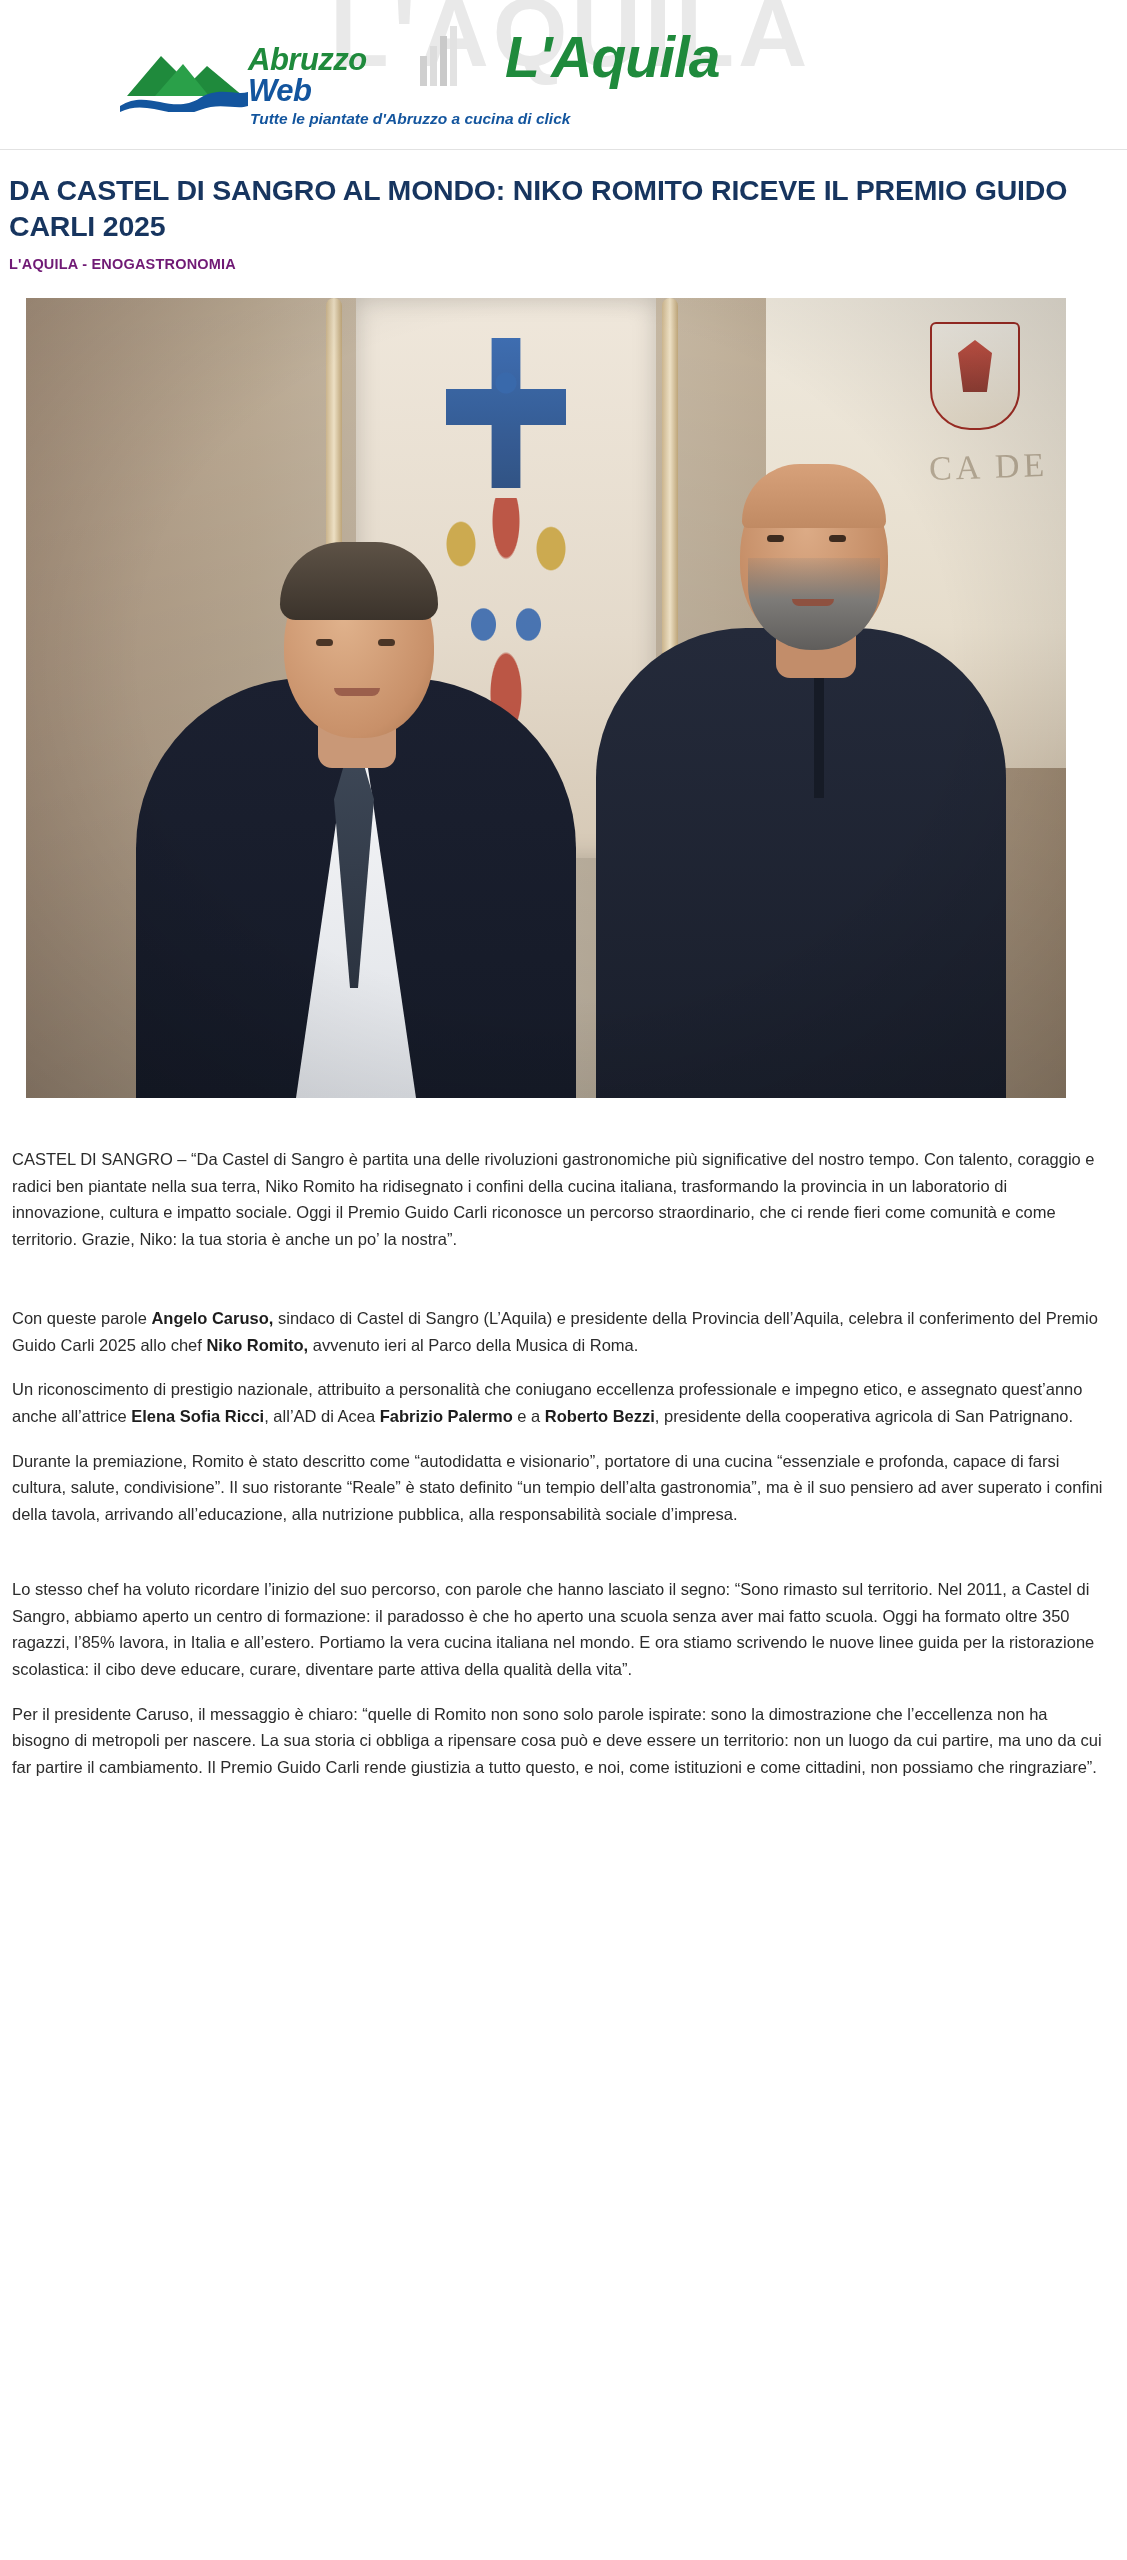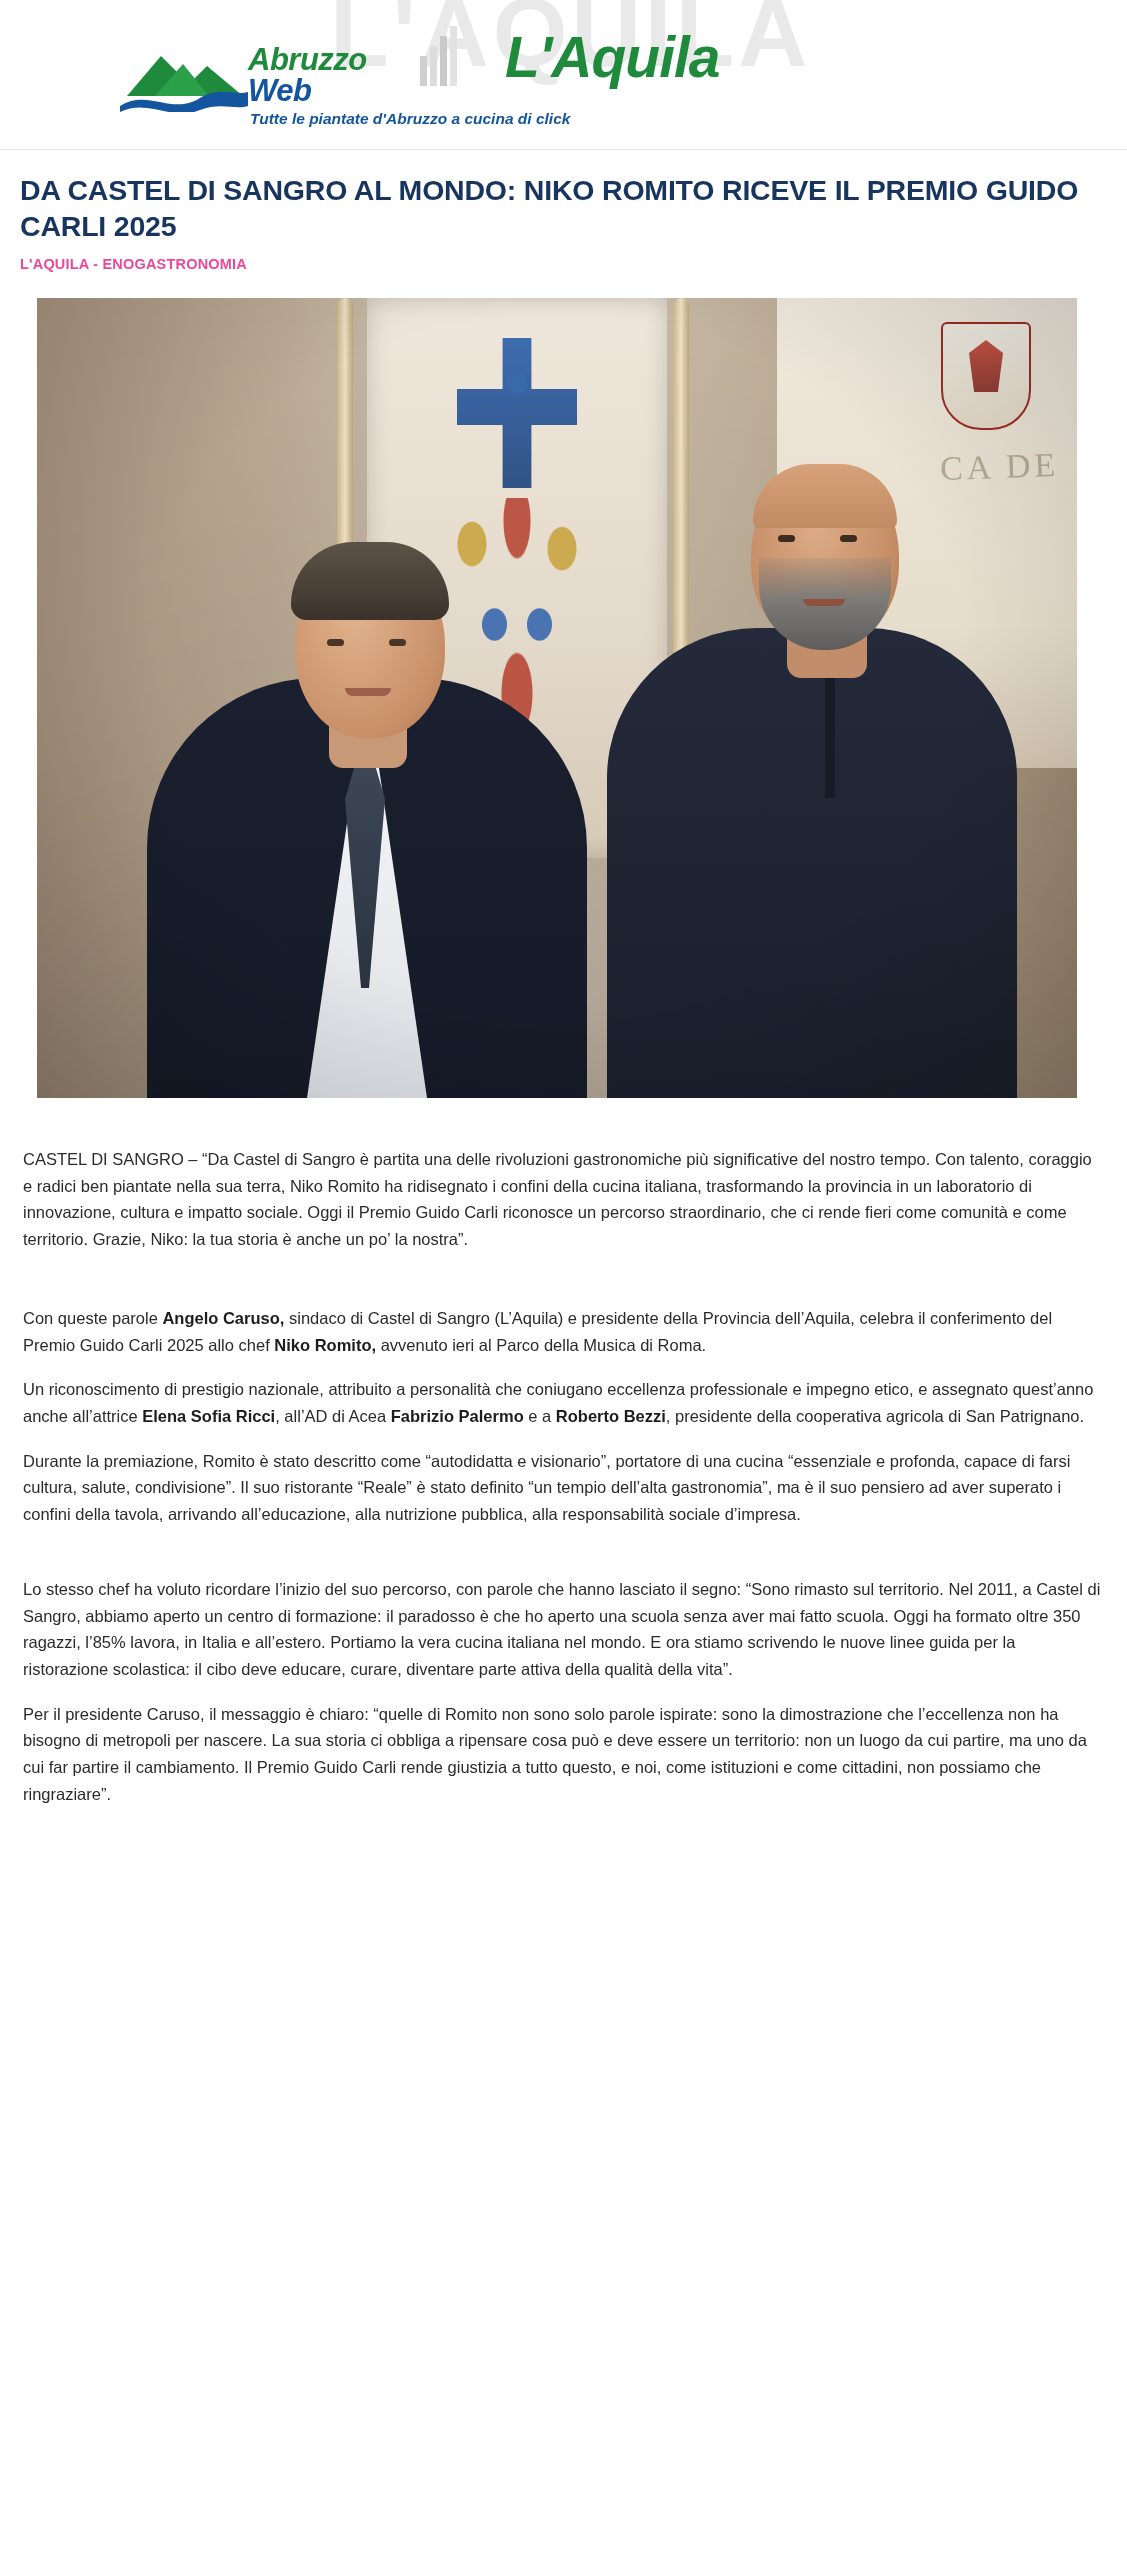--- a/index.html
+++ b/index.html
@@ -136,41 +136,41 @@
     position: absolute;
     left: 0;
     bottom: 0;
     width: 1127px;
     height: 1px;
     background: #e2e2e2;
   }
 
   
   .article {
-    padding: 0 20px 40px 20px;
+    padding: 0 20px 40px 9px;
   }
   h1.headline {
     margin: 22px 0 0 0;
     font-size: 28.5px;
     line-height: 1.28;
     font-weight: 700;
     color: #17355f;
     letter-spacing: -0.2px;
     text-transform: uppercase;
   }
   .meta-date {
     margin-top: 30px;
     font-size: 15px;
     color: #404040;
   }
   .meta-cat {
     margin-top: 11px;
     font-size: 14.5px;
     font-weight: 700;
-    color: #ec4899;
+    color: #701a75;
     letter-spacing: 0.2px;
   }
 
   
   .photo-wrap {
     margin: 26px 0 0 17px;
     width: 1040px;
     height: 800px;
     position: relative;
     overflow: hidden;

